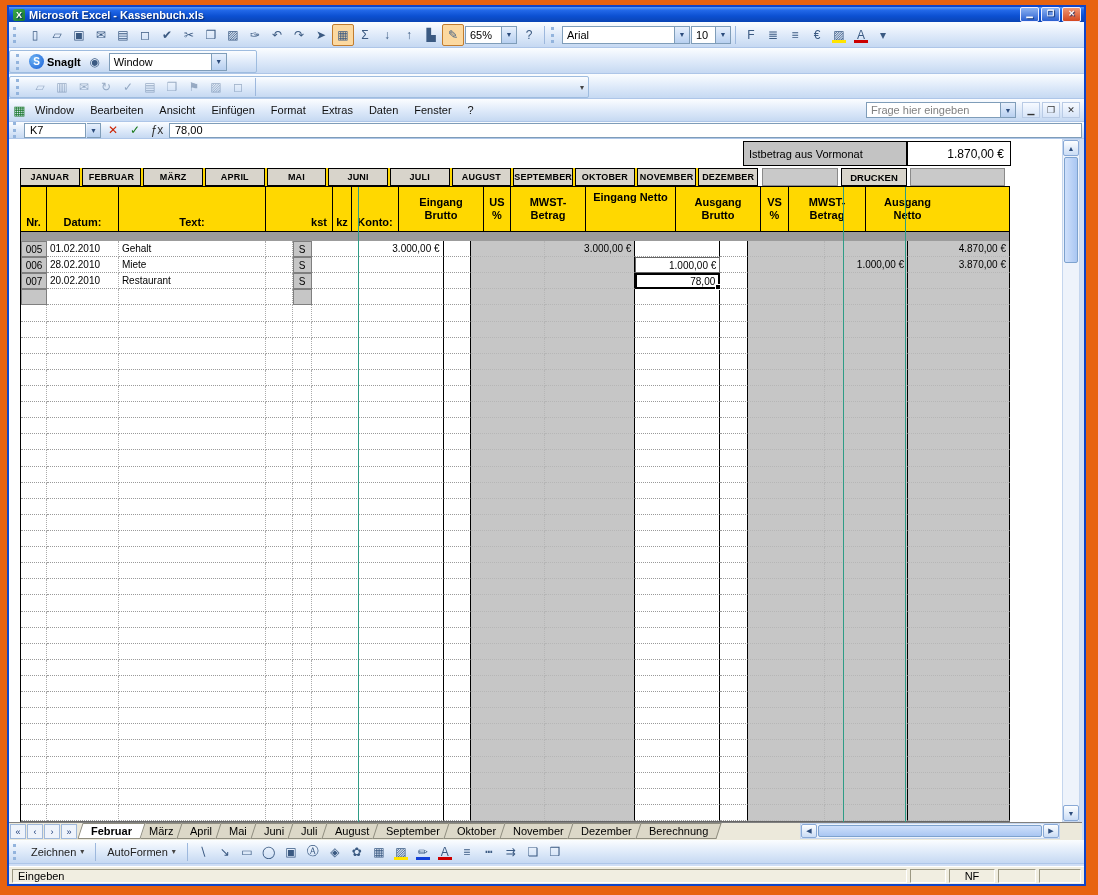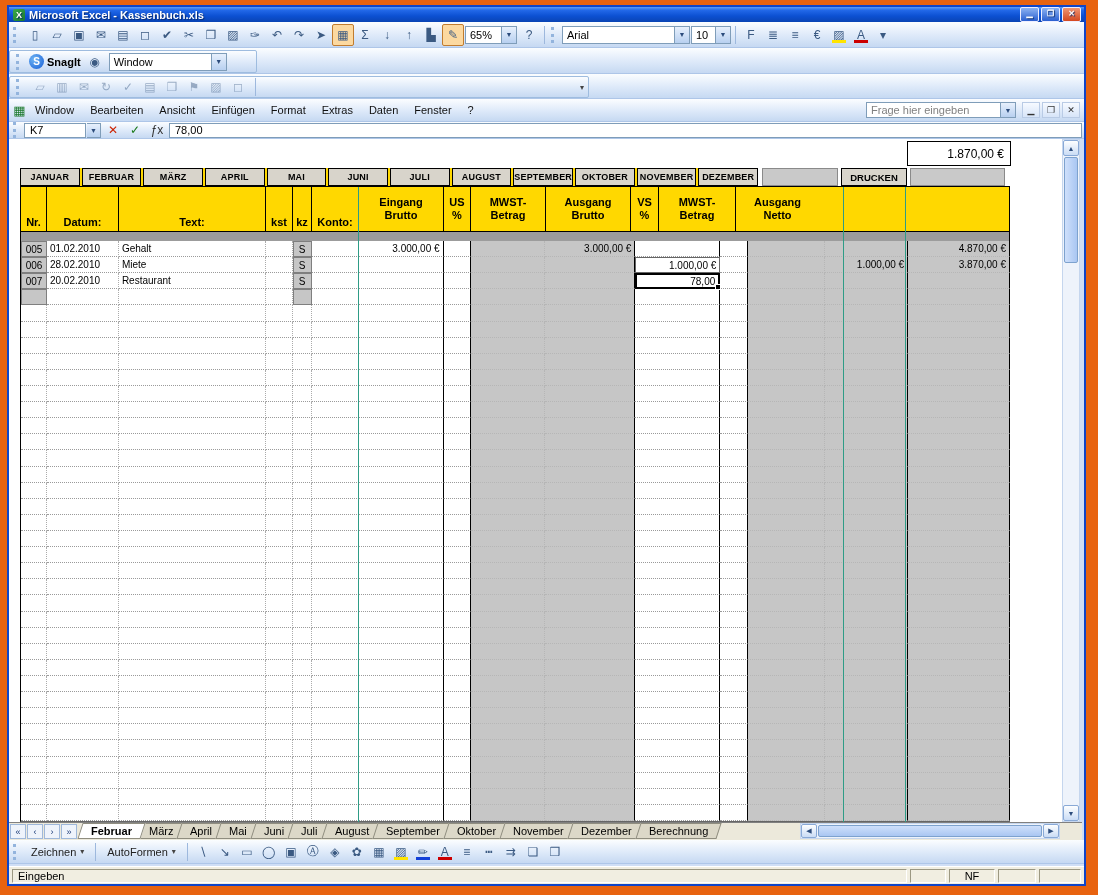--- a/index.html
+++ b/index.html
@@ -313,20 +313,23 @@
         <div class="tbtn">
           <span class="glyph" style="color: rgb(51, 51, 51);">ƒx</span>
         </div>
       </div>
     <div class="finput">
         <span>78,00</span>
       </div>
   </div>
 
   <div class="sheet"></div>
+  <div class="carrylabel">
+      <span>Istbetrag aus Vormonat</span>
+    </div>
   <div class="carryvalue">
       <span>1.870,00 €</span>
     </div>
 
   <div class="monthrow">
     <div id="month-buttons">
         <div class="mbtn">JANUAR</div>
         <div class="mbtn">FEBRUAR</div>
         <div class="mbtn">MÄRZ</div>
         <div class="mbtn">APRIL</div>
@@ -343,29 +346,30 @@
     <div class="druckenbtn">
         <span>DRUCKEN</span>
       </div>
     <div class="blankpanel" style="width:95px;margin-left:3px"></div>
   </div>
 
   <div class="theader" id="table-header">
       <div class="hcell va-b" style="width: 26px;">Nr.</div>
       <div class="hcell va-b" style="width: 72px;">Datum:</div>
       <div class="hcell va-b" style="width: 147px;">Text:</div>
-      <div class="hcell va-b" style="width: 27px;">kst</div>
+      <div class="hcell va-b" style="width: 27px; margin-left: 40px;">kst</div>
       <div class="hcell va-b" style="width: 19px;">kz</div>
       <div class="hcell va-b" style="width: 47px;">Konto:</div>
       <div class="hcell" style="width: 85px;">Eingang
 Brutto</div>
       <div class="hcell" style="width: 27px;">US
 %</div>
       <div class="hcell" style="width: 75px;">MWST-
 Betrag</div>
+      <div class="hcell va-t" style="width: 90px;">Eingang Netto</div>
       <div class="hcell" style="width: 85px;">Ausgang
 Brutto</div>
       <div class="hcell" style="width: 28px;">VS
 %</div>
       <div class="hcell" style="width: 77px;">MWST-
 Betrag</div>
       <div class="hcell" style="width: 83px;">Ausgang
 Netto</div>
     </div>
   <div class="graystrip"></div>

